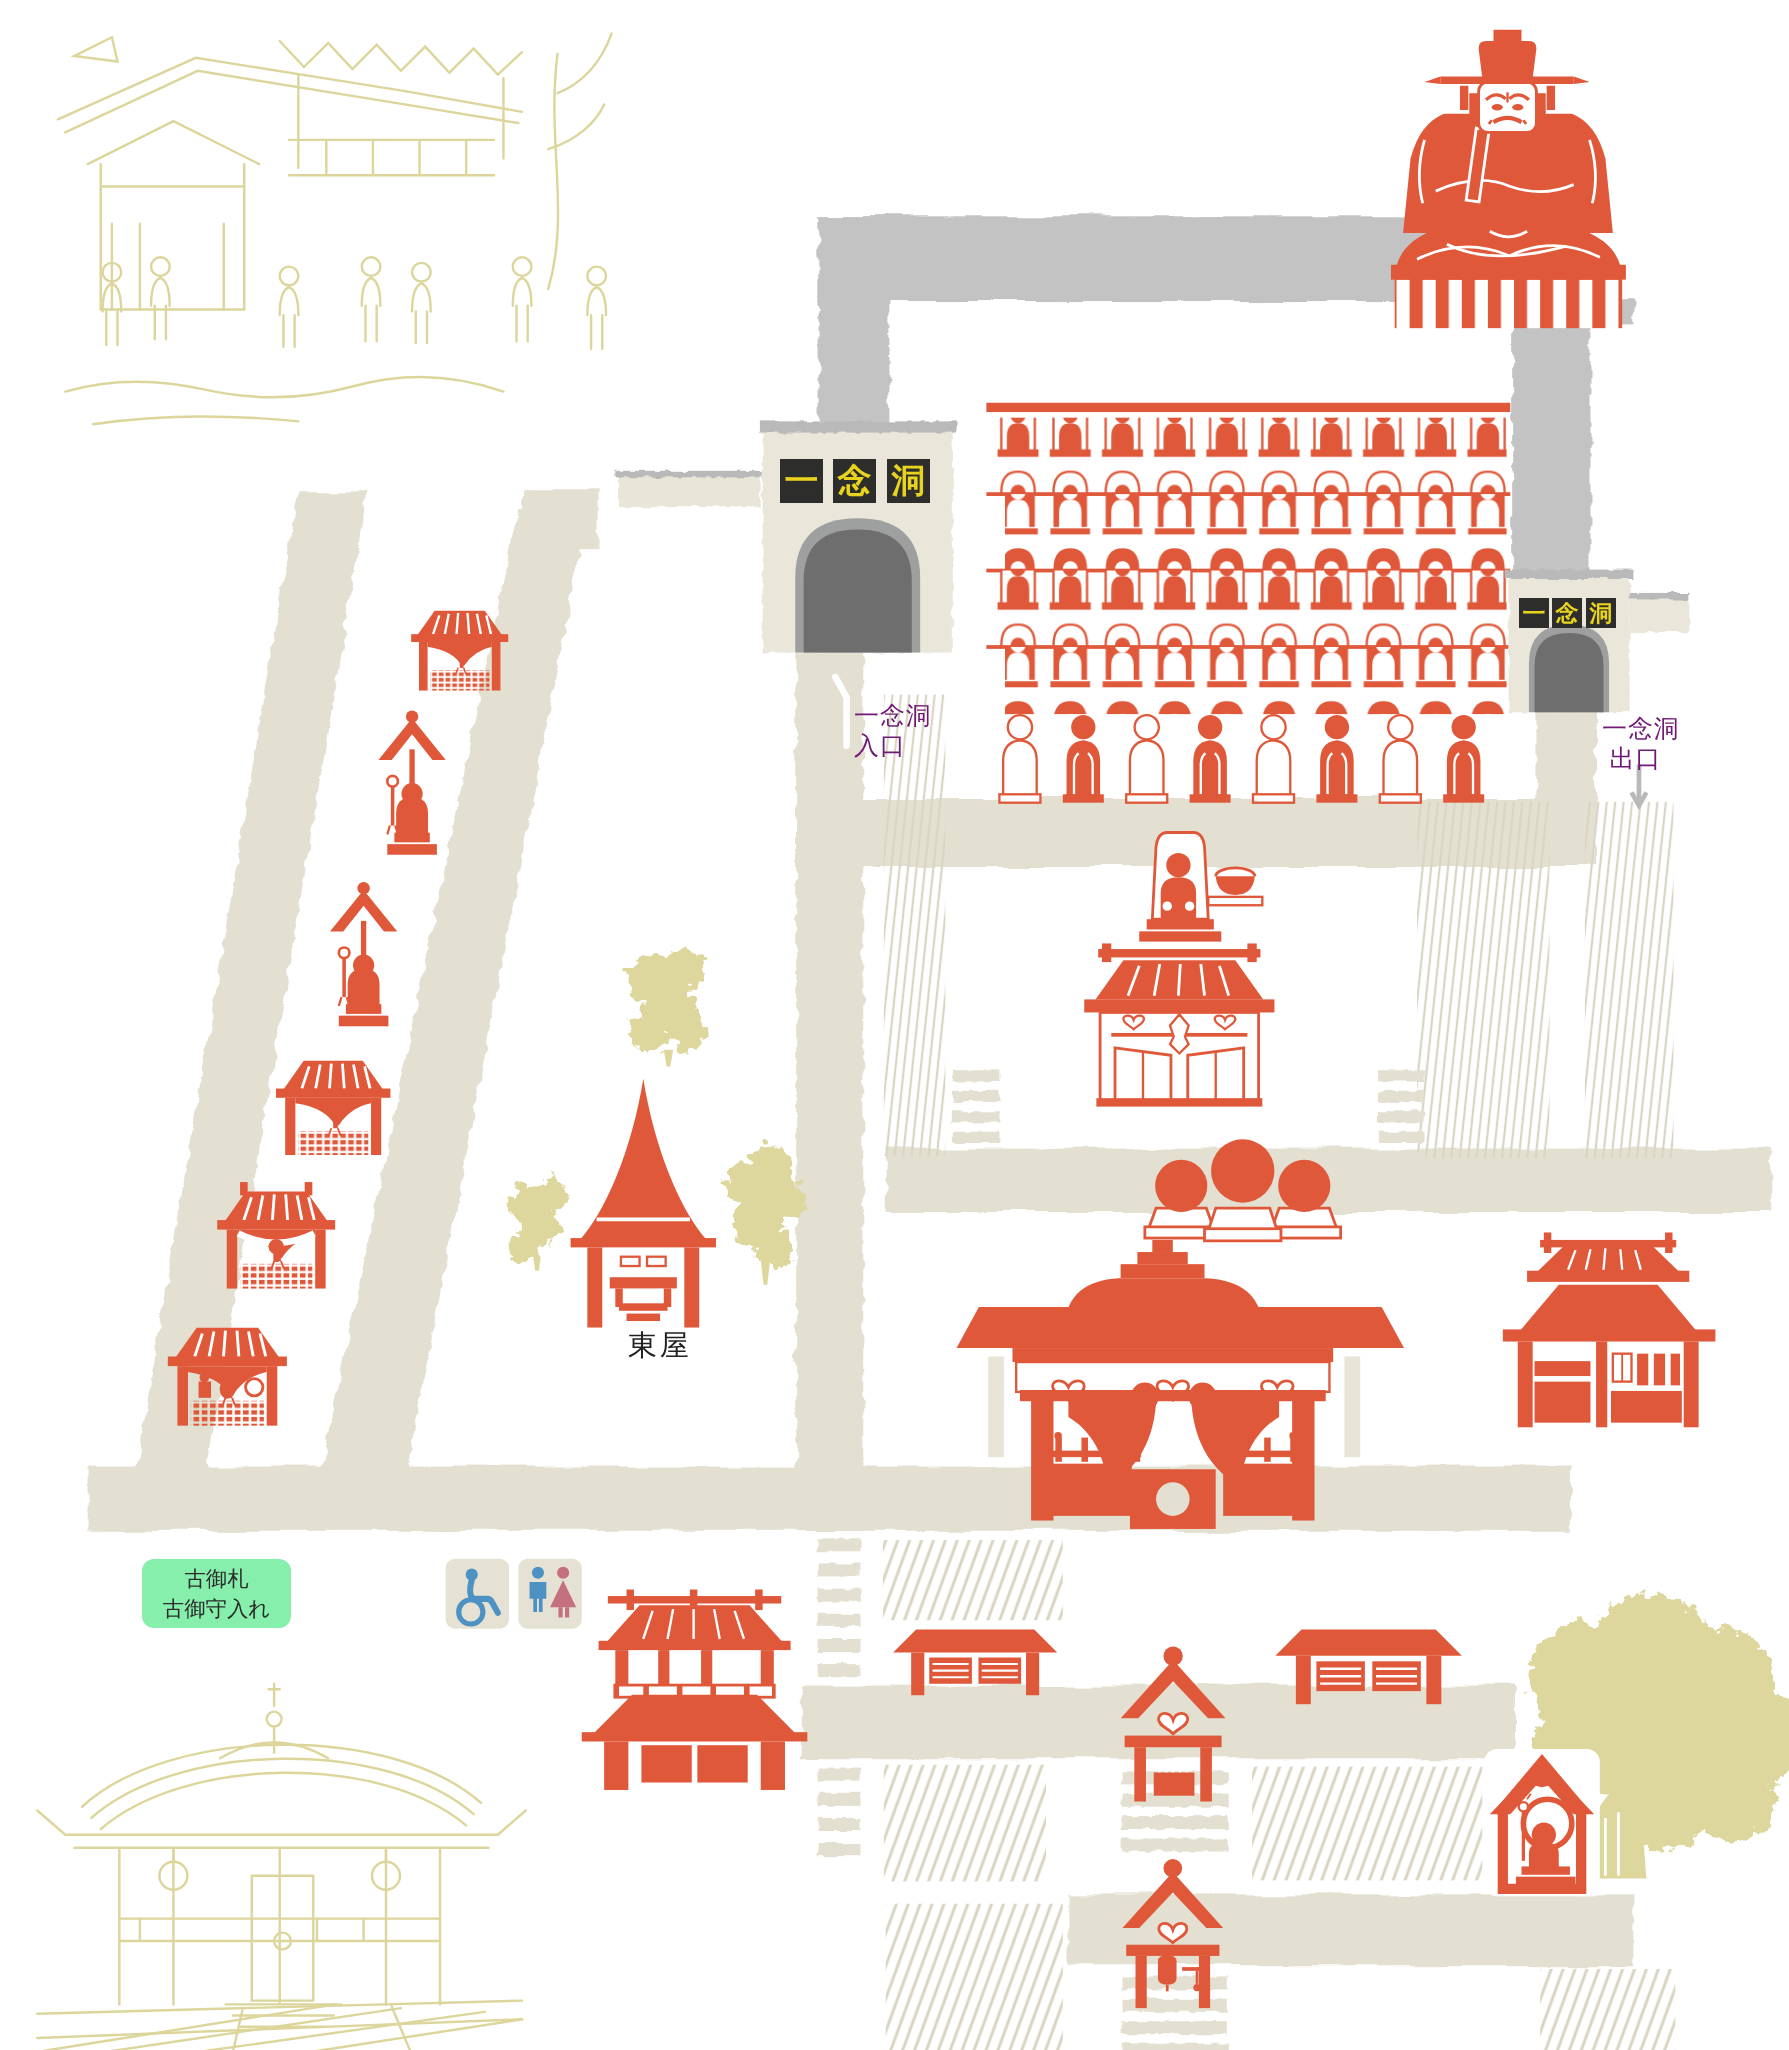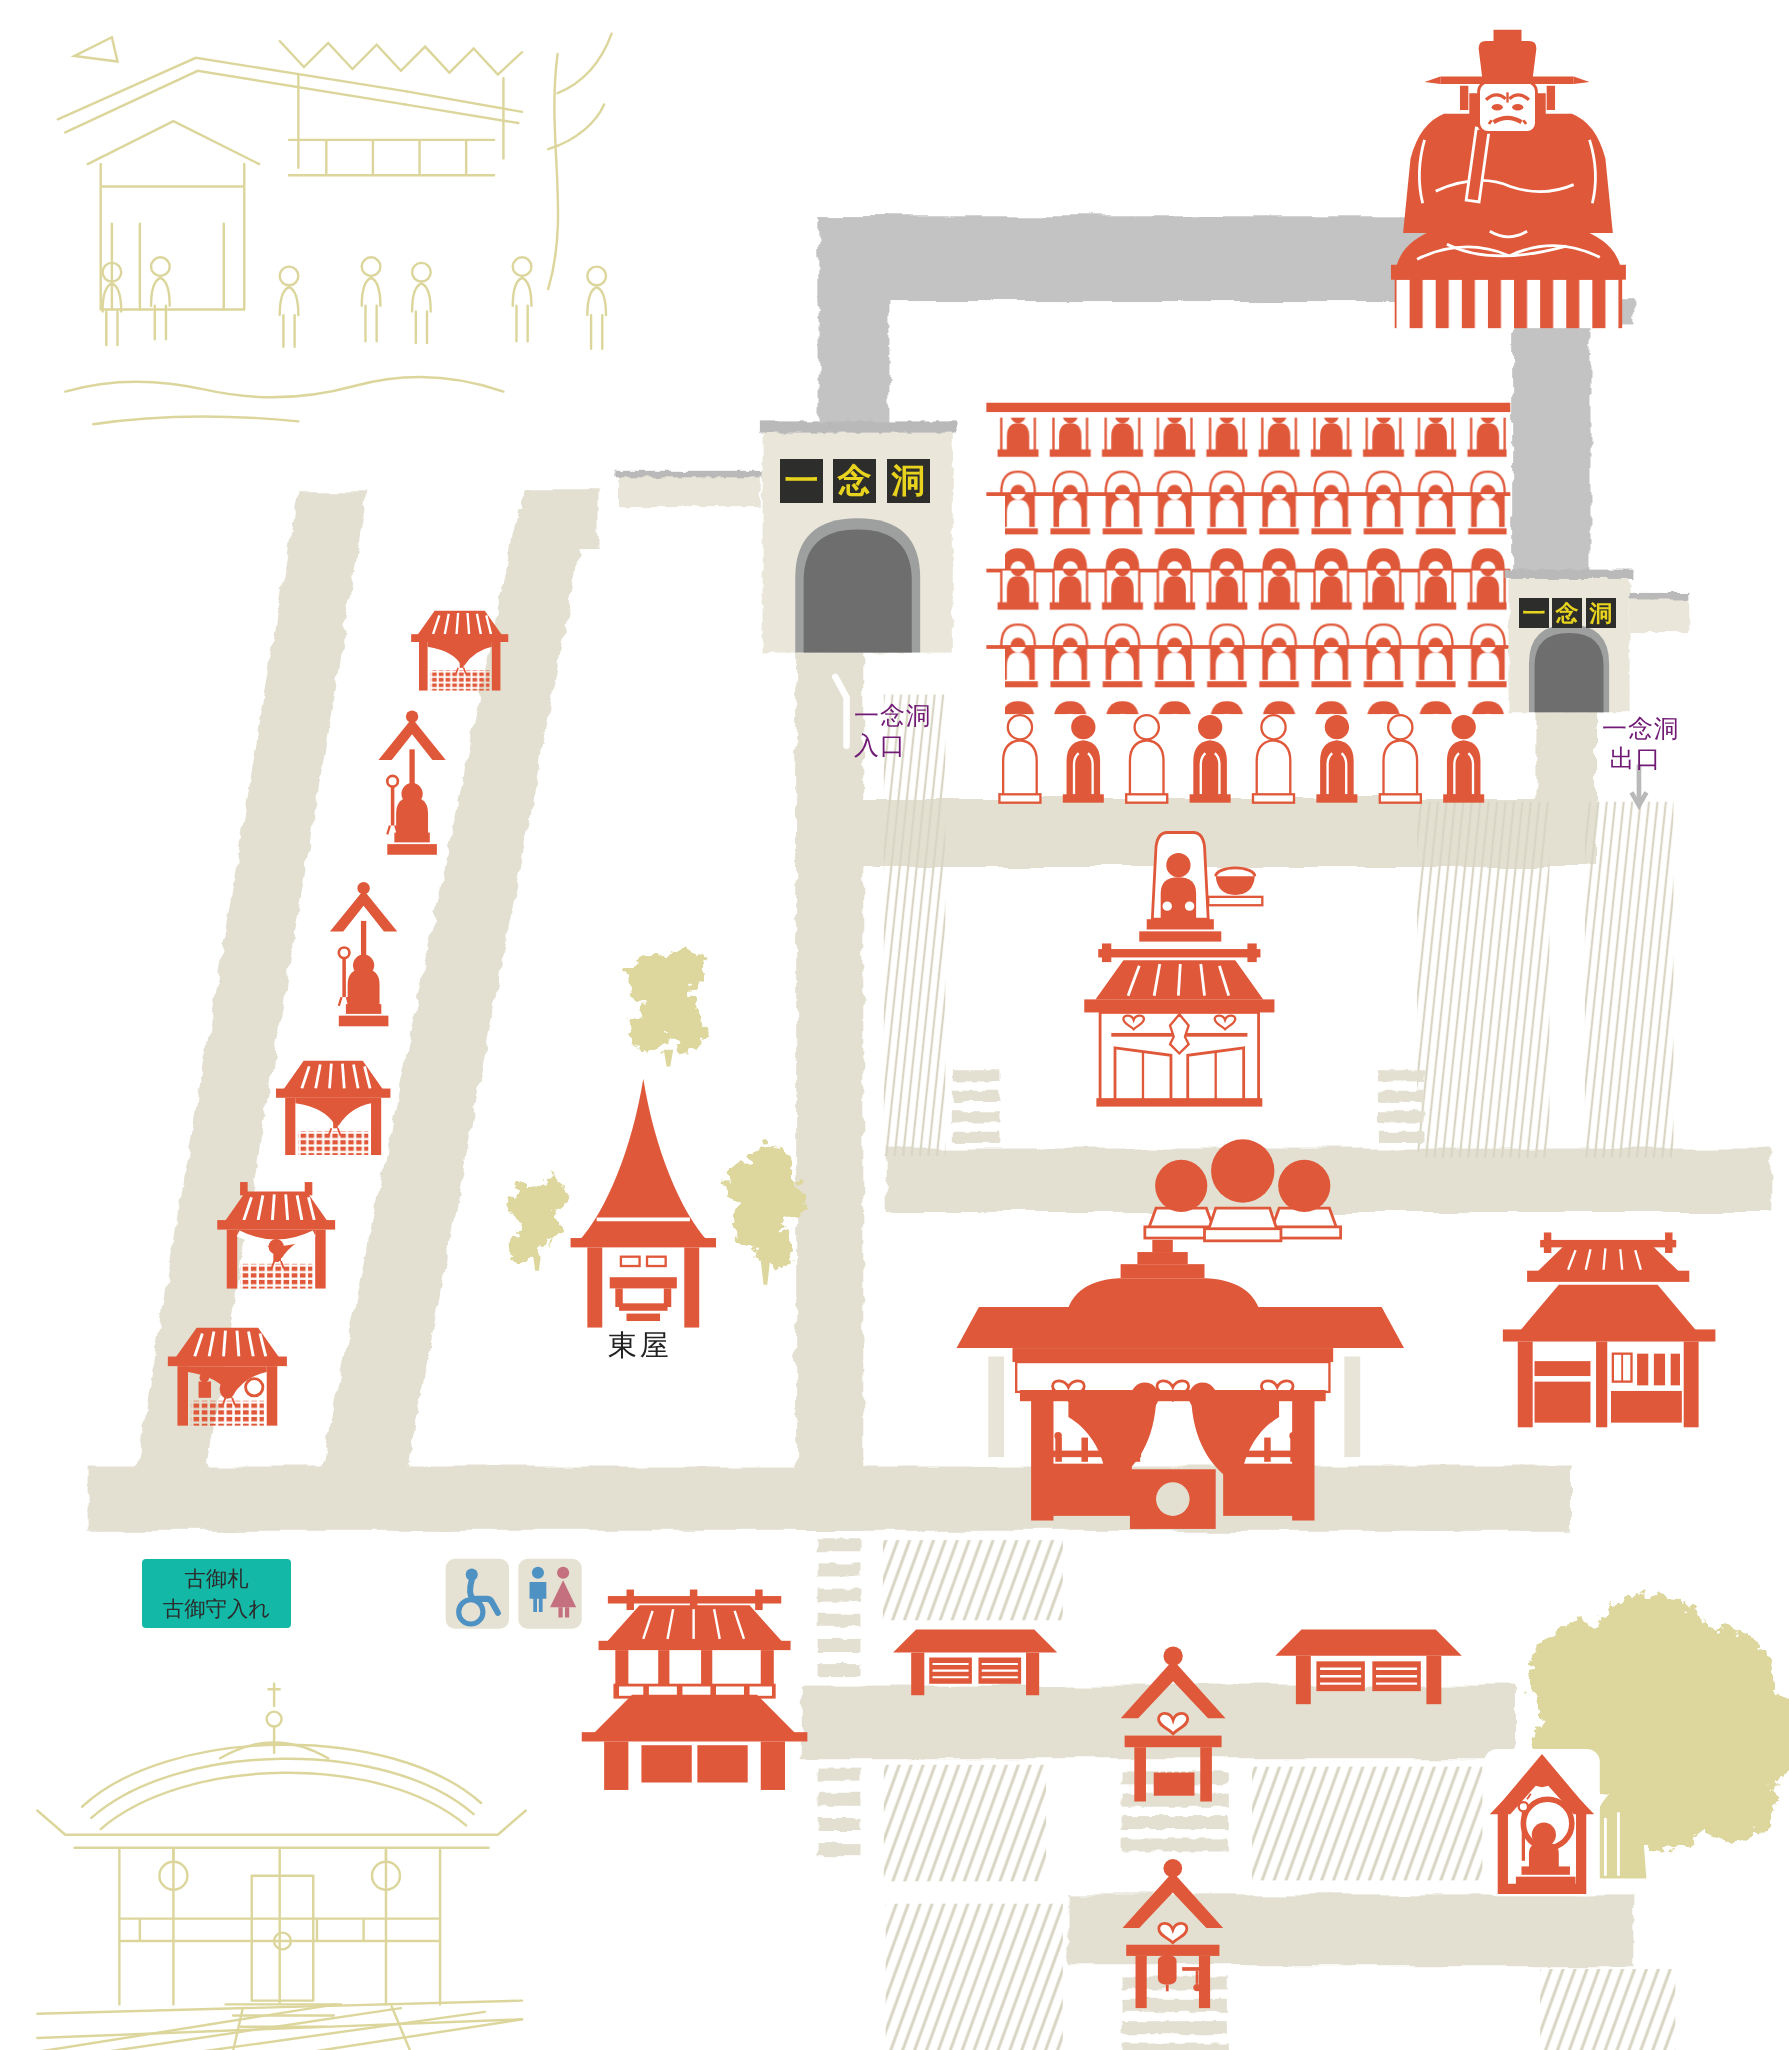--- a/index.html
+++ b/index.html
@@ -6,21 +6,21 @@
   #stage{position:relative;width:1790px;height:2051px;background:#ffffff;overflow:hidden;
          font-family:"DejaVu Sans","Liberation Sans",sans-serif;}
   #art{position:absolute;left:0;top:0;width:1790px;height:2051px;}
   .lbl{position:absolute;color:#701a75;}
   .sign{position:absolute;background:#2D2D2B;color:#E8D41E;display:flex;align-items:center;
         justify-content:center;font-weight:600;}
   .sign.big{width:43px;height:44px;font-size:34px;}
   .sign.small{width:30px;height:30px;font-size:23px;}
   .route-label{font-size:25px;line-height:1.18;letter-spacing:0.9px;}
   .azumaya{font-size:29px;letter-spacing:2.8px;color:#222;}
-  .talisman{width:149px;height:69px;background:#14b8a6;border-radius:4px;
+  .talisman{width:149px;height:69px;background:#86efac;border-radius:12px;
             display:flex;flex-direction:column;align-items:center;justify-content:center;
             font-size:21.4px;line-height:1.4;color:#2b2b2b;}
 </style>
 </head>
 <body>
 
 <div id="stage">
 <svg id="art" viewBox="0 0 1920 2200" xmlns="http://www.w3.org/2000/svg">
   <defs>
     <filter id="rough" x="-15%" y="-15%" width="130%" height="130%">
@@ -649,20 +649,20 @@
 
 <div class="lbl route-label" style="left:854px;top:701px">
   <div>一念洞</div>
   <div>入口</div>
 </div>
 <div class="lbl route-label" style="left:1602px;top:714px">
   <div>一念洞</div>
   <div style="margin-left:7.5px">出口</div>
 </div>
 
-<div class="lbl azumaya" style="left:608px;top:1326px">東屋</div>
+<div class="lbl azumaya" style="left:628px;top:1326px">東屋</div>
 
 <div class="talisman" style="position:absolute;left:142px;top:1559px">
   <div>古御札</div>
   <div>古御守入れ</div>
 </div>
 </div>
 
 
 </body></html>

